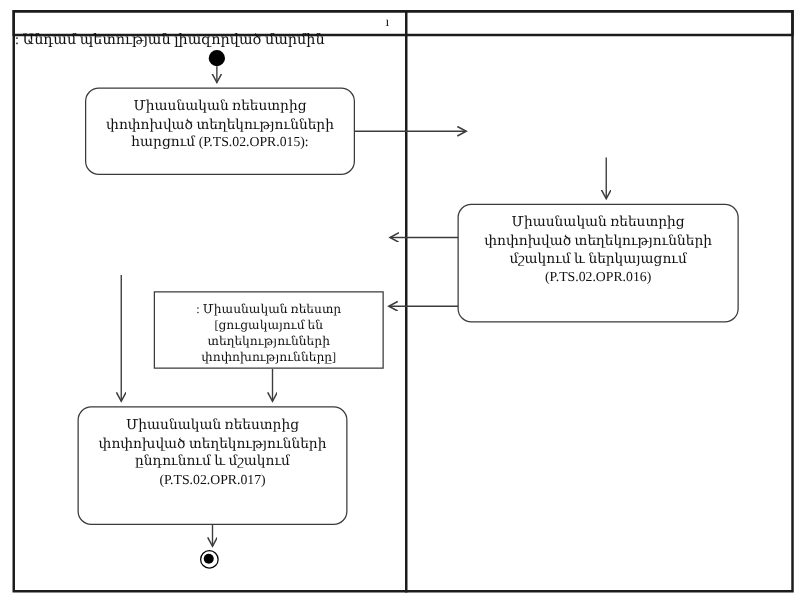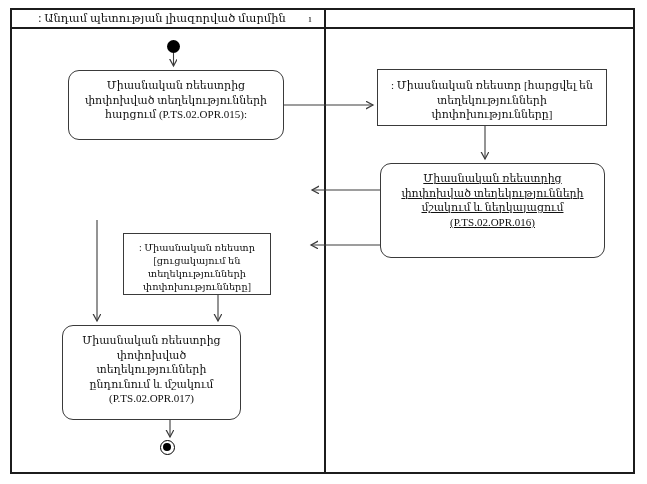--- a/index.html
+++ b/index.html
@@ -12,21 +12,21 @@
     border:2px solid #1c1c1c;box-sizing:border-box;background:#fff;
   }
   .header-row{
     position:absolute;left:10px;top:8px;width:625px;height:21px;
     border:2px solid #1c1c1c;border-bottom:2px solid #1c1c1c;box-sizing:border-box;
   }
   .lane-divider{
     position:absolute;left:324px;top:8px;width:2px;height:466px;background:#1c1c1c;
   }
   .lane-title{
-    position:absolute;top:9px;height:19px;line-height:18px;text-align:center;
+    position:absolute;top:23px;height:19px;line-height:18px;text-align:left;
     font-size:11.5px;color:#111;
   }
   .lane-title.left{left:12px;width:300px;}
   .lane-title.right{left:328px;width:305px;}
   .divider-mark{
     position:absolute;left:305px;top:10px;width:10px;height:16px;line-height:16px;
     font-size:11px;text-align:center;color:#222;
   }
   .node{
     position:absolute;box-sizing:border-box;background:#ffffff;
@@ -78,34 +78,31 @@
     <line x1="218" y1="295" x2="218" y2="321" stroke="#3c3c3c" stroke-width="1.1" marker-end="url(#arw)"></line>
     <line x1="170" y1="420" x2="170" y2="437" stroke="#3c3c3c" stroke-width="1.1" marker-end="url(#arw)"></line>
   </svg>
 
   <div class="initial-node"></div>
 
   <div class="node activity" style="left:68px;top:70px;width:216px;height:70px;">
     <span>Միասնական ռեեստրից փոփոխված տեղեկությունների հարցում (P.TS.02.OPR.015):</span>
   </div>
 
-  <div class="node object" style="left:377px;top:69px;width:230px;height:57px;">
-    <span class="obj-label">: Միասնական ռեեստր [հարցվել են տեղեկությունների փոփոխությունները]</span>
-  </div>
 
-  <div class="node activity" style="left:380px;top:163px;width:225px;height:95px;text-decoration:underline;">
+  <div class="node activity" style="left:366px;top:163px;width:225px;height:95px;">
     <span>Միասնական ռեեստրից փոփոխված տեղեկությունների մշակում և ներկայացում (P.TS.02.OPR.016)</span>
   </div>
 
 
-  <div class="node object" style="left:123px;top:233px;width:148px;height:62px;text-align:center;">
+  <div class="node object" style="left:123px;top:233px;width:184px;height:62px;text-align:center;">
     <span class="obj-label obj-small">: Միասնական ռեեստր [ցուցակայում են տեղեկությունների փոփոխությունները]</span>
   </div>
 
-  <div class="node activity" style="left:62px;top:325px;width:179px;height:95px;">
+  <div class="node activity" style="left:62px;top:325px;width:216px;height:95px;">
     <span>Միասնական ռեեստրից փոփոխված տեղեկությունների ընդունում և մշակում (P.TS.02.OPR.017)</span>
   </div>
 
   <div class="final-node">
     <span class="core"></span>
   </div>
 
 </div>
 
 </body></html>

